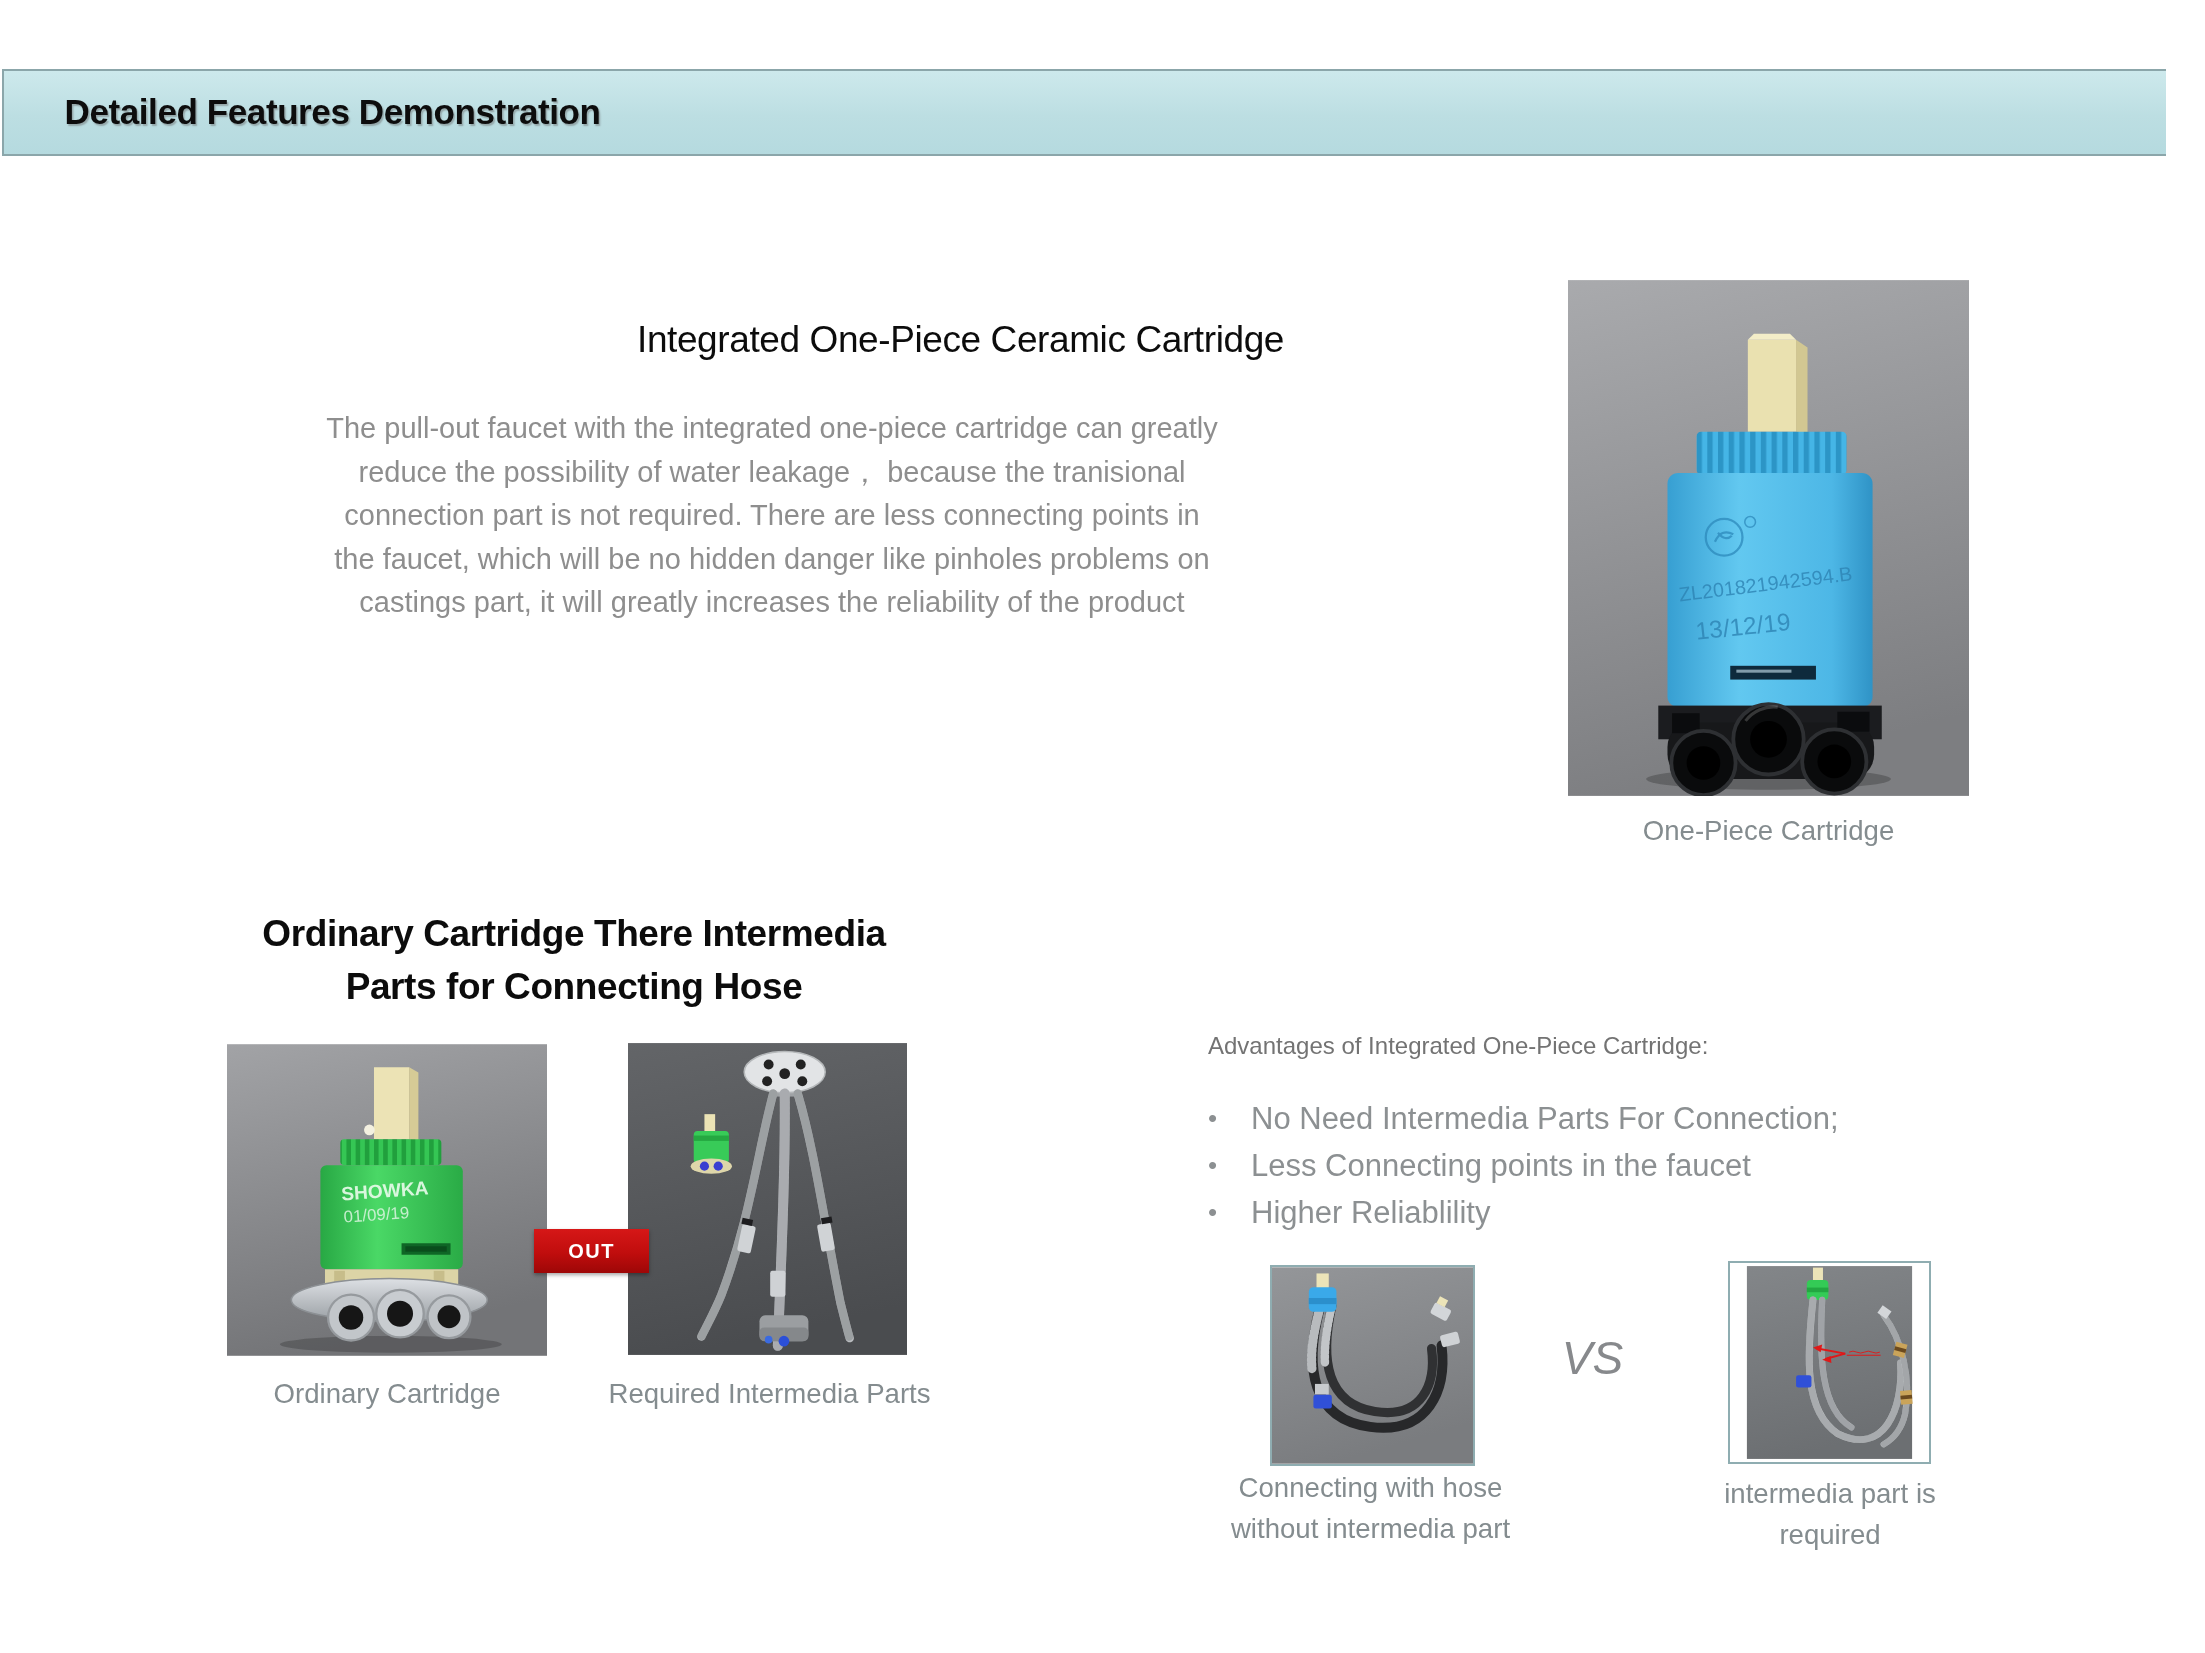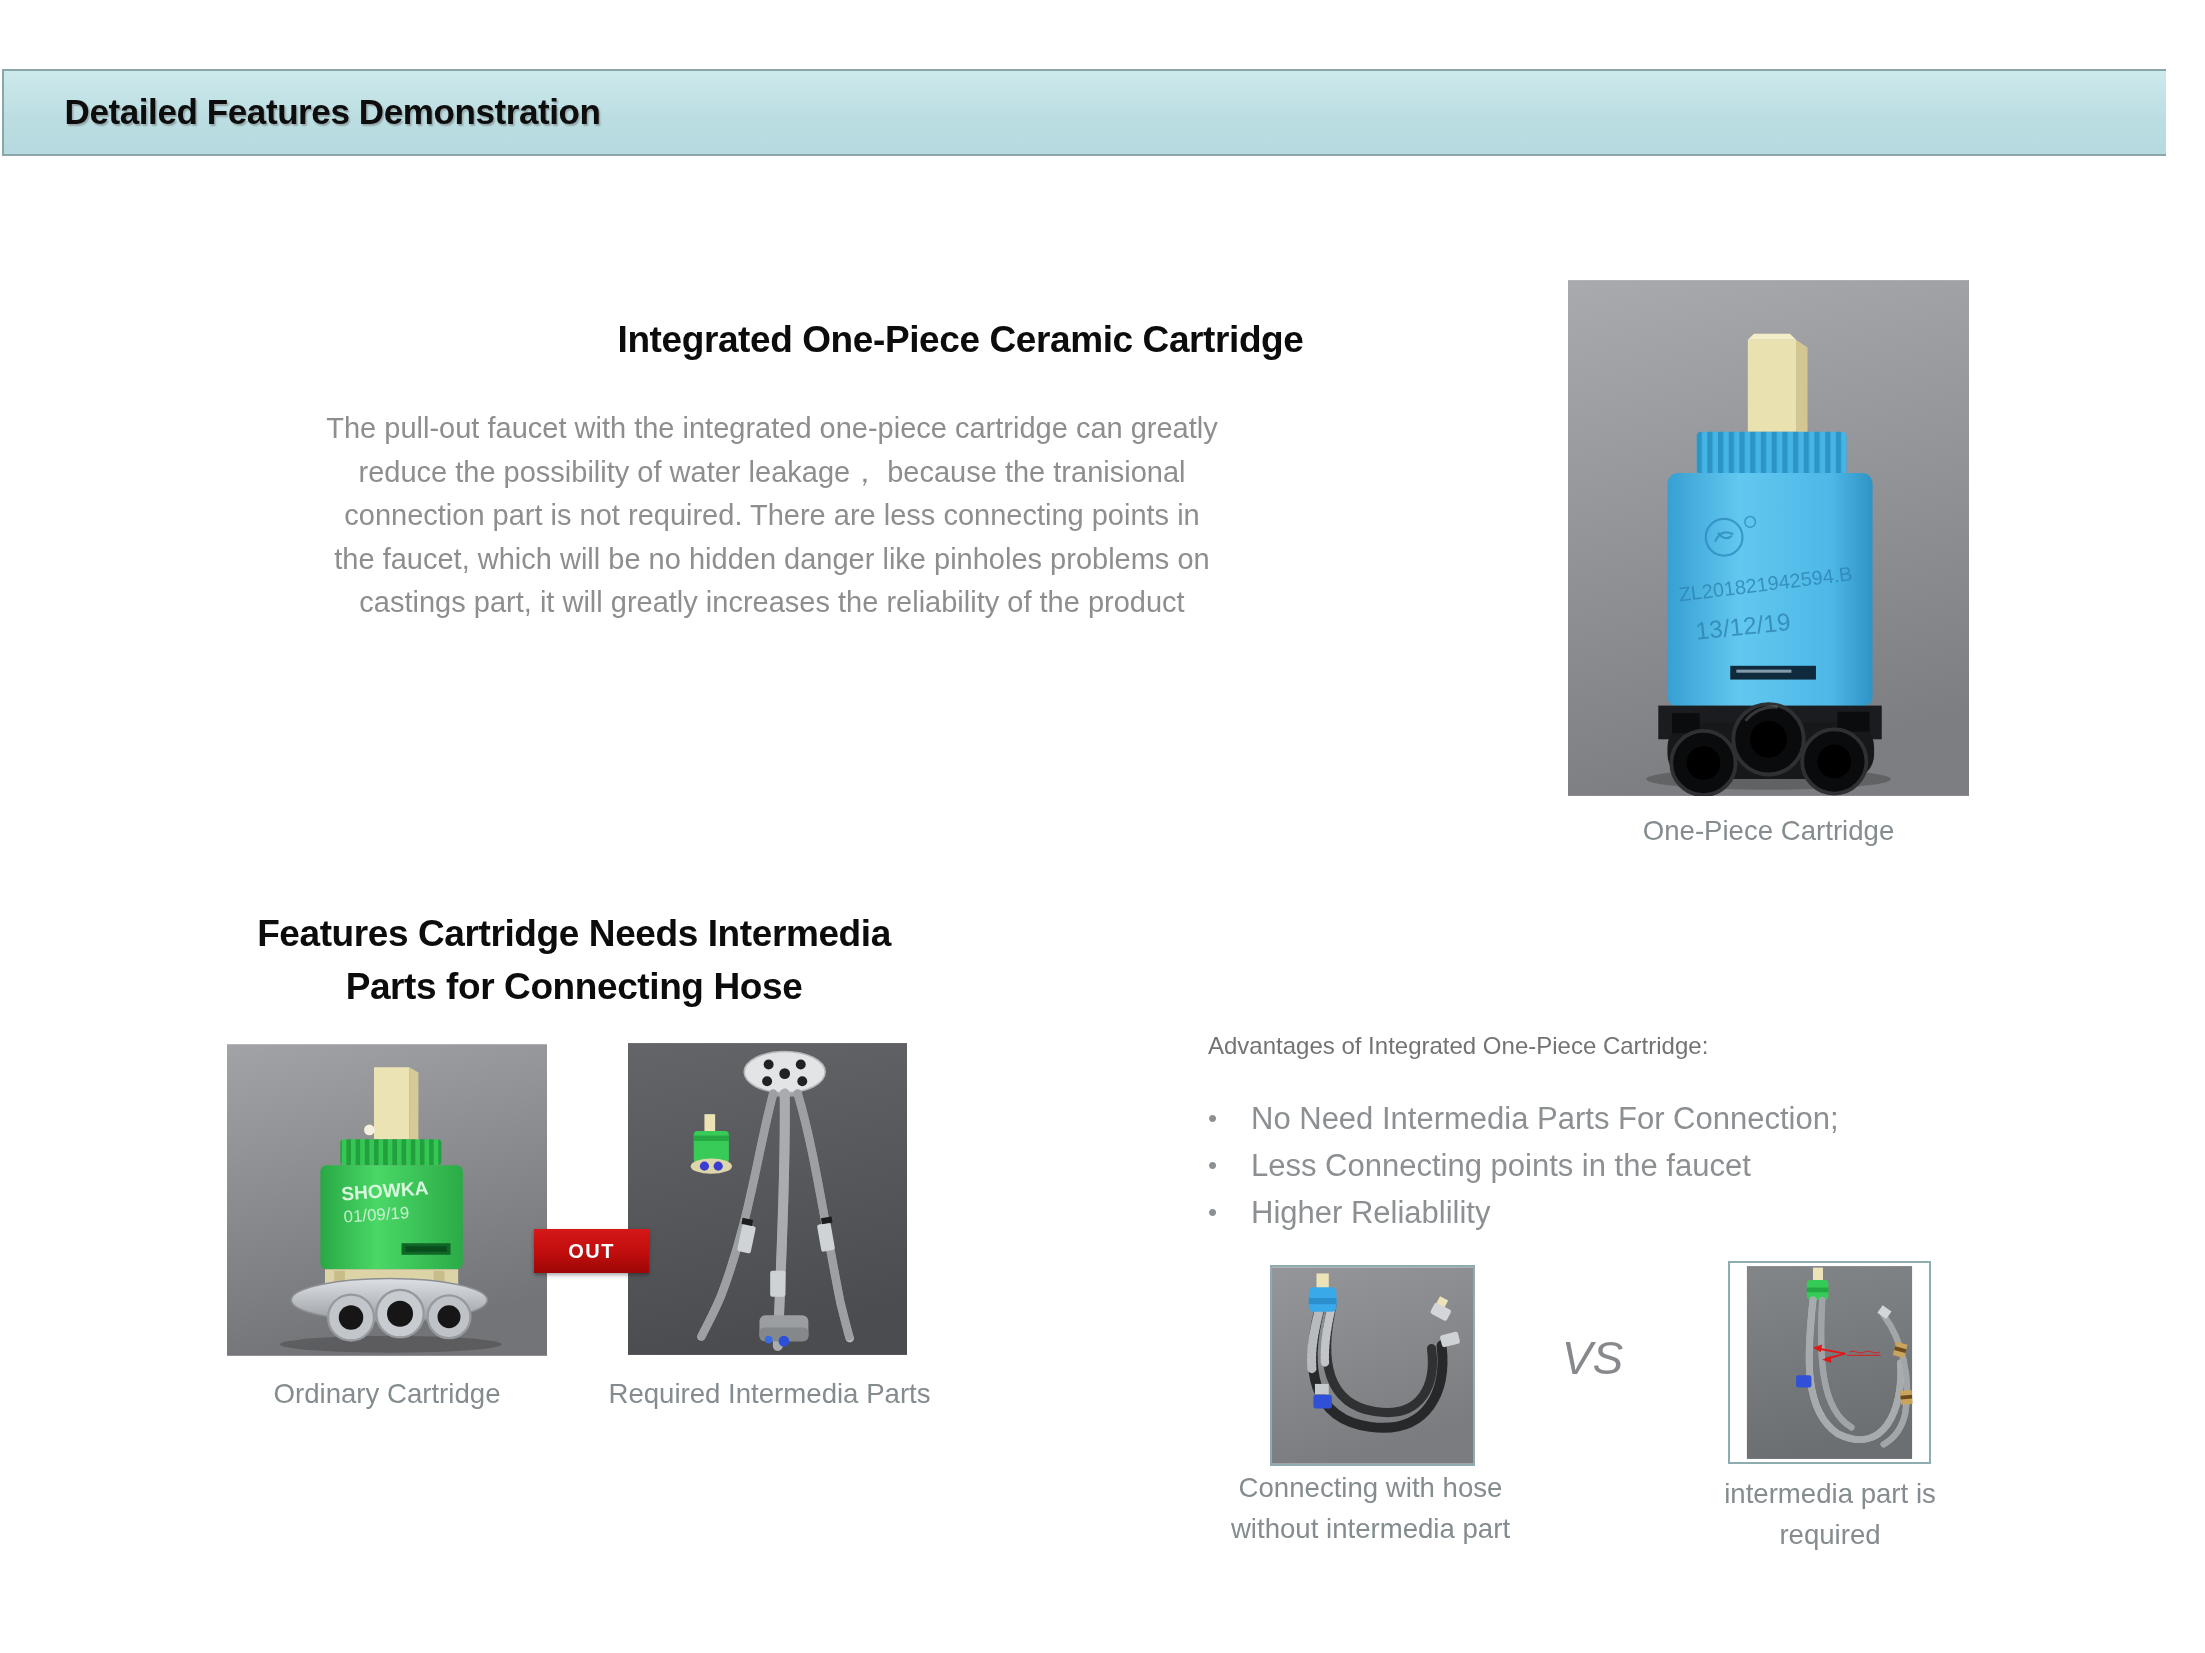--- a/index.html
+++ b/index.html
@@ -8,21 +8,21 @@
   .abs{position:absolute;}
   .multiline{white-space:pre-line;}
 
   
   .banner{left:1.5px;top:69px;width:2196px;height:87px;box-sizing:border-box;
           border:2.3px solid #8ba6aa;background:linear-gradient(180deg,#cde9ec 0%,#bcdee2 55%,#b5dadf 100%);}
   .banner-title{padding-left:61px;line-height:81px;font-size:35px;font-weight:700;color:#0d0d0d;
                 text-shadow:1.5px 1.5px 1.5px rgba(100,100,100,0.45);letter-spacing:-0.4px;}
 
   
-  .sec1-title{left:528px;top:319px;width:865px;text-align:center;font-size:37px;font-weight:700;
+  .sec1-title{left:528px;top:319px;width:865px;text-align:center;font-size:37px;font-weight:400;
               color:#0c0c0c;letter-spacing:-0.4px;}
   .sec1-body{left:165px;top:407px;width:1214px;text-align:center;font-size:29px;line-height:1.5;
              color:#8e8e8e;}
 
   
   .photo{overflow:hidden;}
   .photo svg{display:block;width:100%;height:100%;}
   .framed{box-sizing:border-box;border:2.3px solid #8fadb1;}
 
   .photo-one-piece{left:1568px;top:280px;width:401px;height:516px;}
@@ -121,21 +121,21 @@
         <circle cx="177" cy="631" r="42" fill="#0a0b0c" stroke="#2e3033" stroke-width="5"></circle>
         <circle cx="177" cy="631" r="22" fill="#000"></circle>
         <circle cx="348" cy="629" r="42" fill="#0a0b0c" stroke="#2e3033" stroke-width="5"></circle>
         <circle cx="348" cy="629" r="22" fill="#000"></circle>
         <path d="M232,576 a46,46 0 0 1 42,-18" fill="none" stroke="#ffffff" stroke-width="4" opacity="0.18"></path>
       </g>
     </svg>
   </div>
   <div class="abs caption caption-one-piece">One-Piece Cartridge</div>
 
-  <div class="abs sec2-title multiline">Features Cartridge Needs Intermedia
+  <div class="abs sec2-title multiline">Ordinary Cartridge There Intermedia
 Parts for Connecting Hose</div>
 
   <div class="abs photo photo-ordinary">
     <svg viewBox="0 0 418 407">
       <defs>
         <linearGradient id="oc-bg" x1="0" y1="0" x2="0.25" y2="1">
           <stop offset="0" stop-color="#a2a3a6"></stop>
             <stop offset="1" stop-color="#737477"></stop>
         </linearGradient>
         <linearGradient id="oc-green" x1="0" y1="0" x2="1" y2="0">

